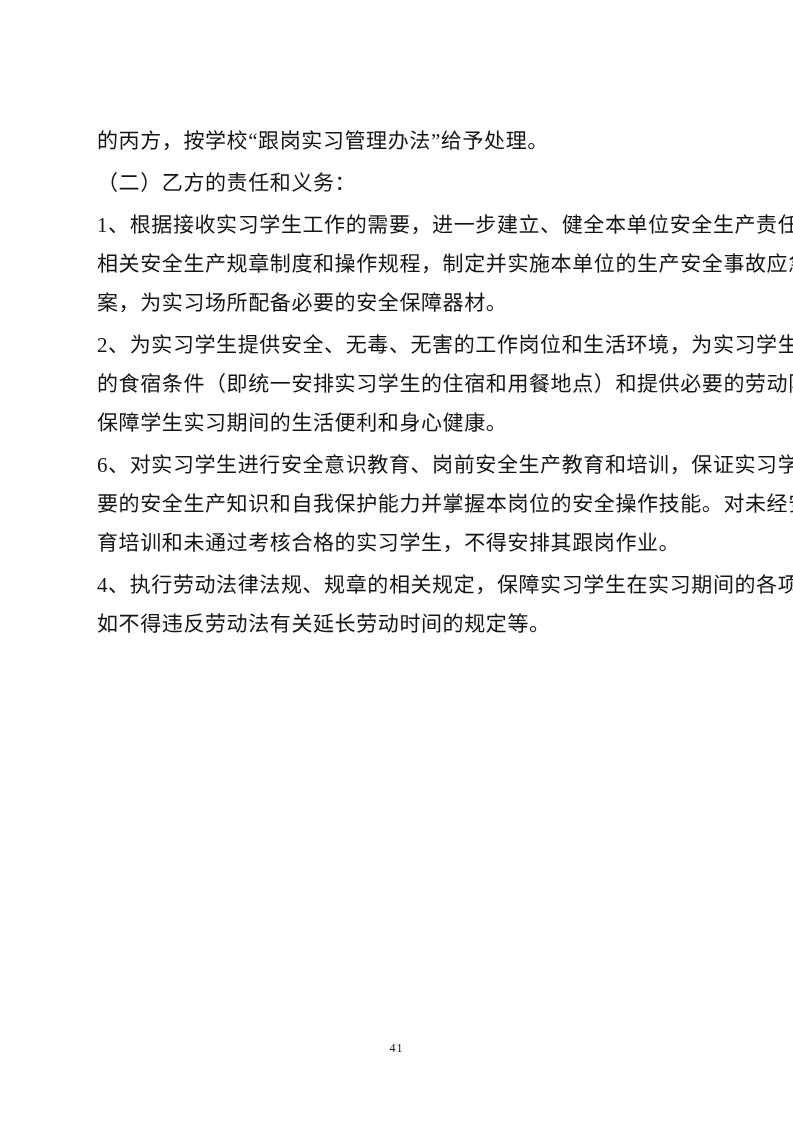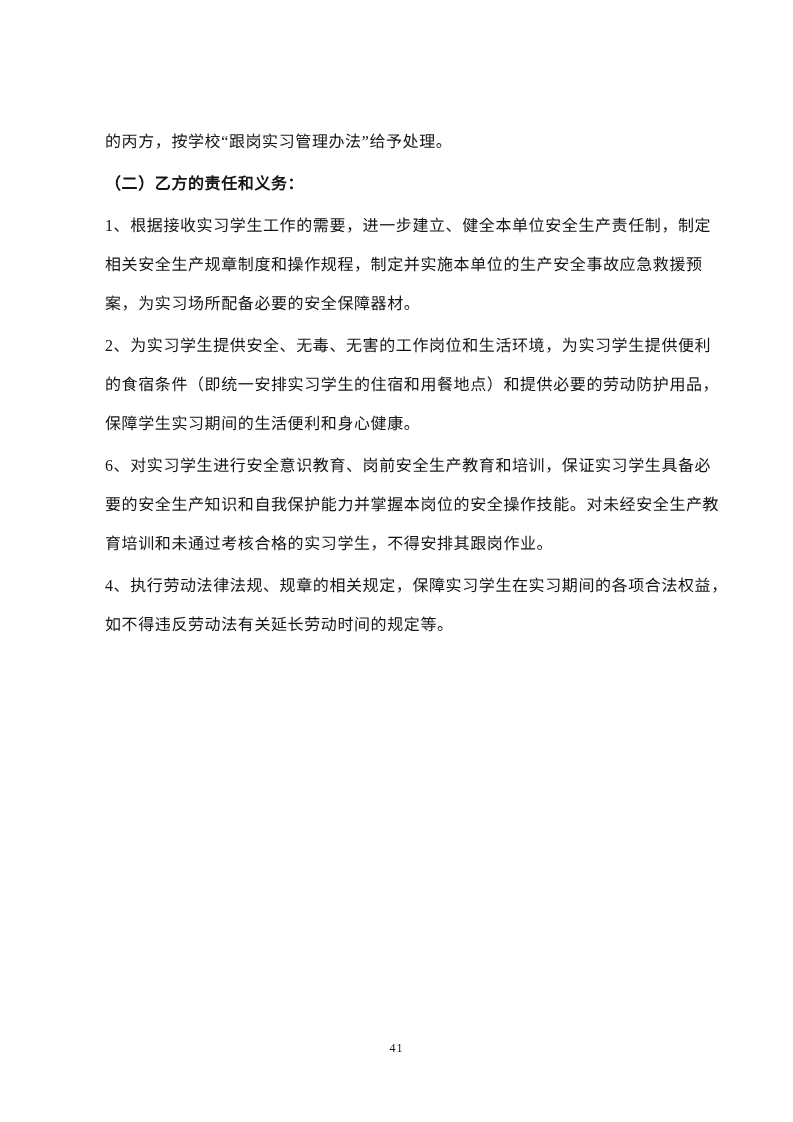--- a/index.html
+++ b/index.html
@@ -17,28 +17,28 @@
     font-family: "Liberation Serif", "DejaVu Serif", serif;
     color: #141414;
   }
   .content {
     position: absolute;
     left: 97px;
     top: 122px;
     width: 616px;
   }
   .para {
-    font-size: 16px;
+    font-size: 21px;
     line-height: 39px;
     letter-spacing: 0.6px;
     white-space: pre;          
-    margin: 0 0 3px 8px;
+    margin: 0 0 3px 0;
   }
   .heading {
-    font-weight: bold;
+    font-weight: normal;
   }
   .footer {
     position: absolute;
     left: 0;
     right: 0;
     top: 1038px;
     text-align: center;
   }
   .page-number {
     font-size: 12px;

